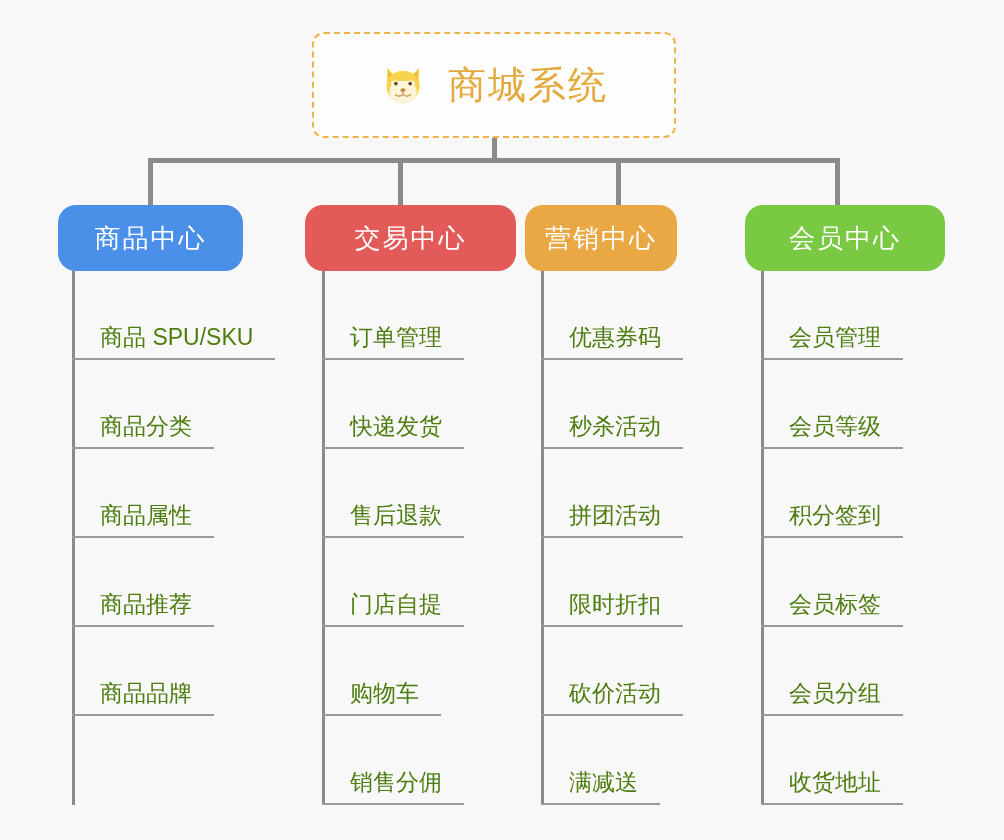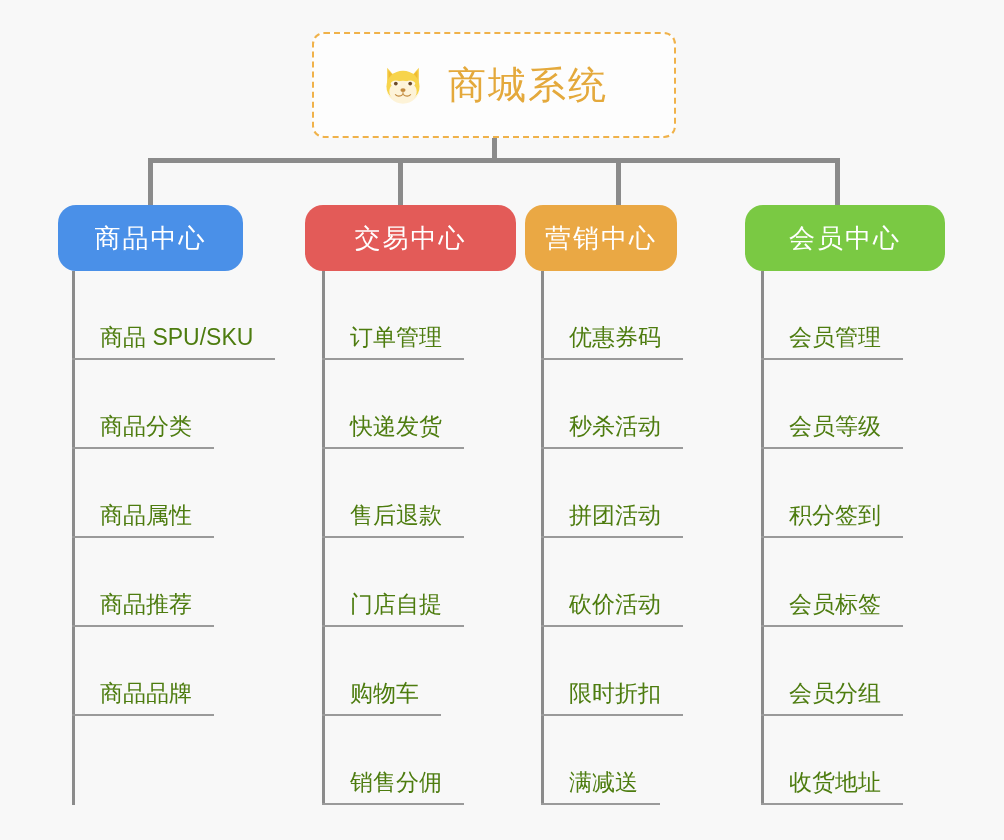--- a/index.html
+++ b/index.html
@@ -216,24 +216,24 @@
     <div class="leaf-item">
         <span class="leaf-inner">优惠券码</span>
       </div>
     <div class="leaf-item">
         <span class="leaf-inner">秒杀活动</span>
       </div>
     <div class="leaf-item">
         <span class="leaf-inner">拼团活动</span>
       </div>
     <div class="leaf-item">
+        <span class="leaf-inner">限时折扣</span>
+      </div>
+    <div class="leaf-item">
         <span class="leaf-inner">砍价活动</span>
-      </div>
-    <div class="leaf-item">
-        <span class="leaf-inner">限时折扣</span>
       </div>
     <div class="leaf-item">
         <span class="leaf-inner">满减送</span>
       </div>
   </div>
 
   <div class="spine" style="left:761px; height:534px;"></div>
   <div class="column" style="left:745px; width:200px;">
     <div class="col-header" style="background:#7ac943;">会员中心</div>
   </div>

